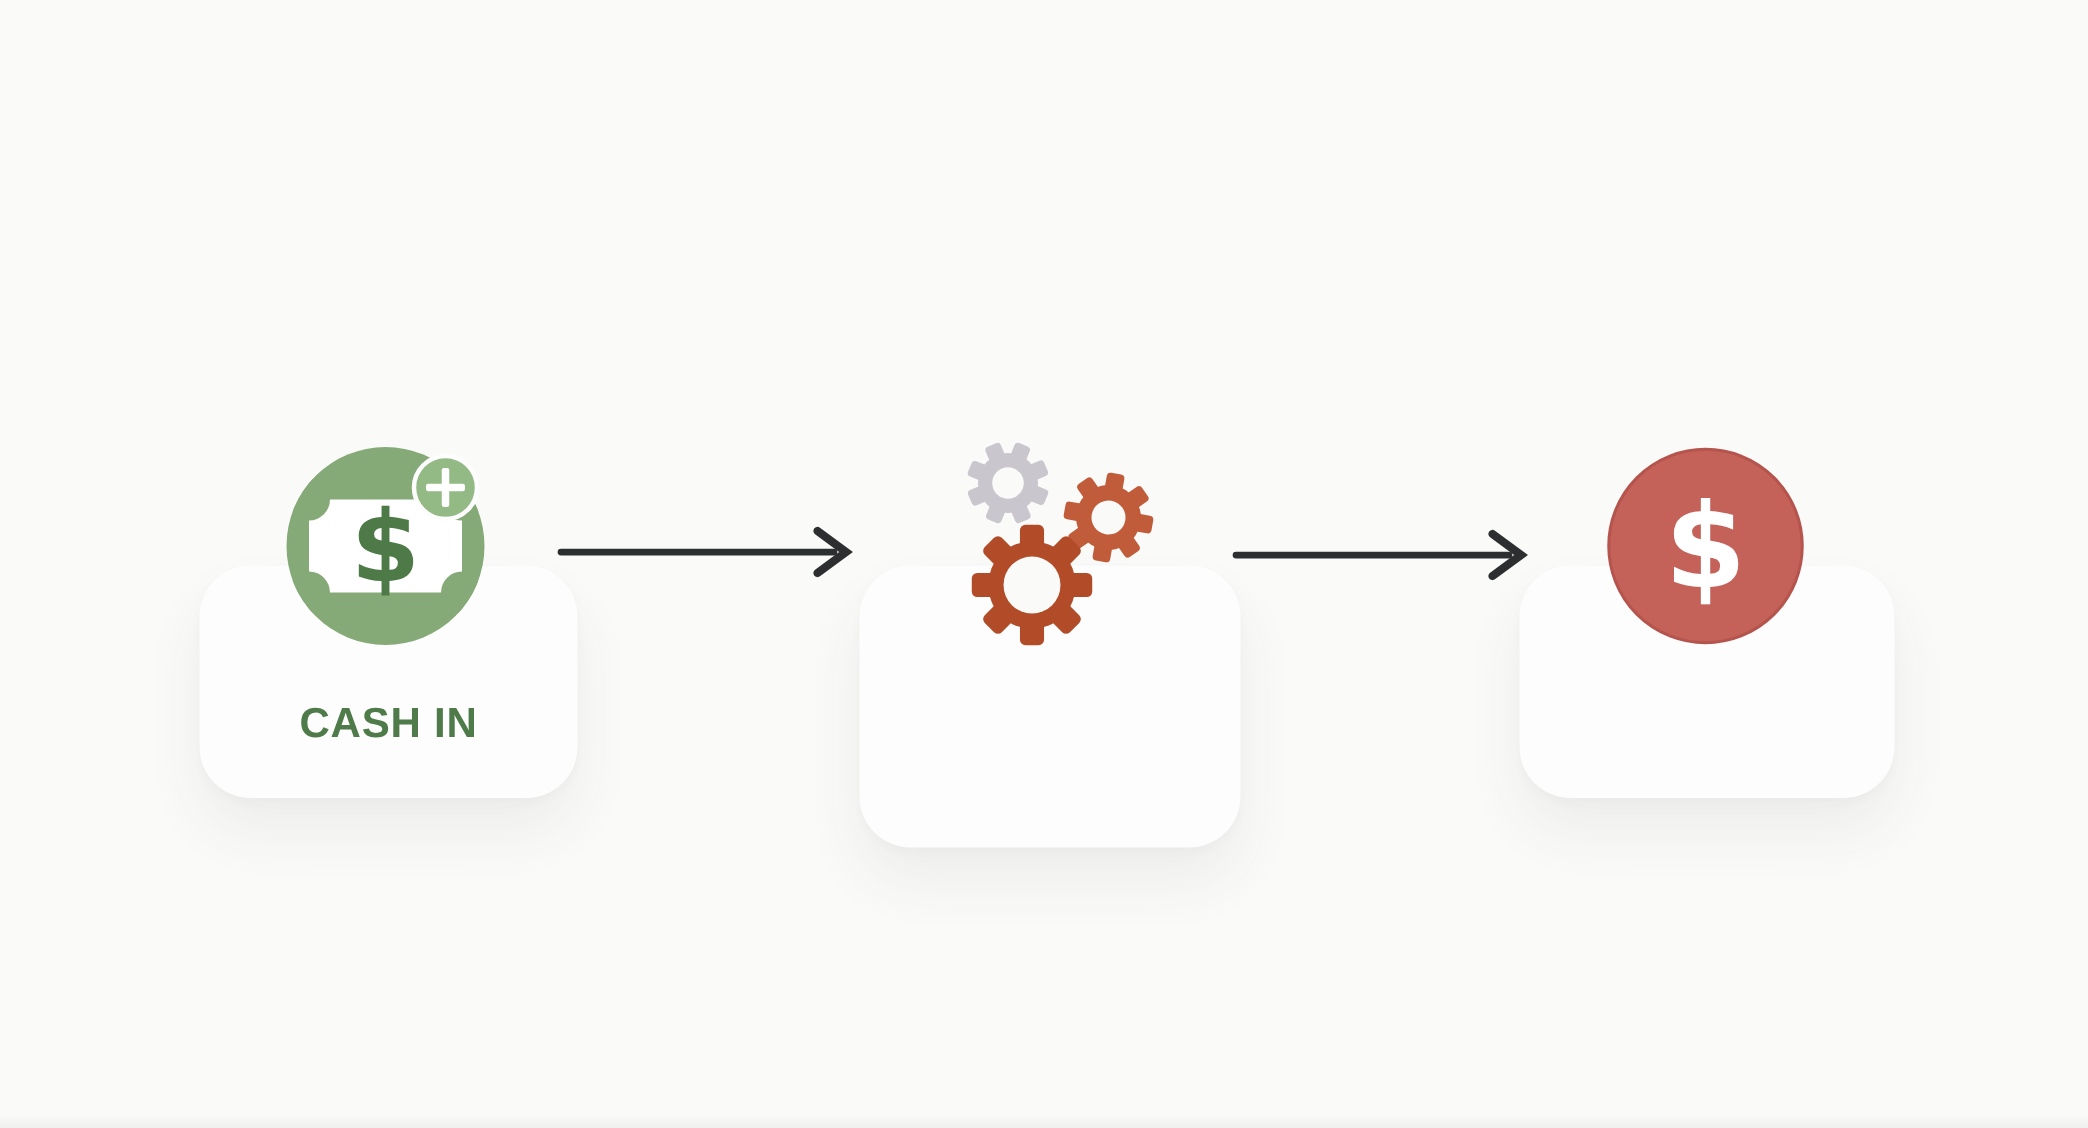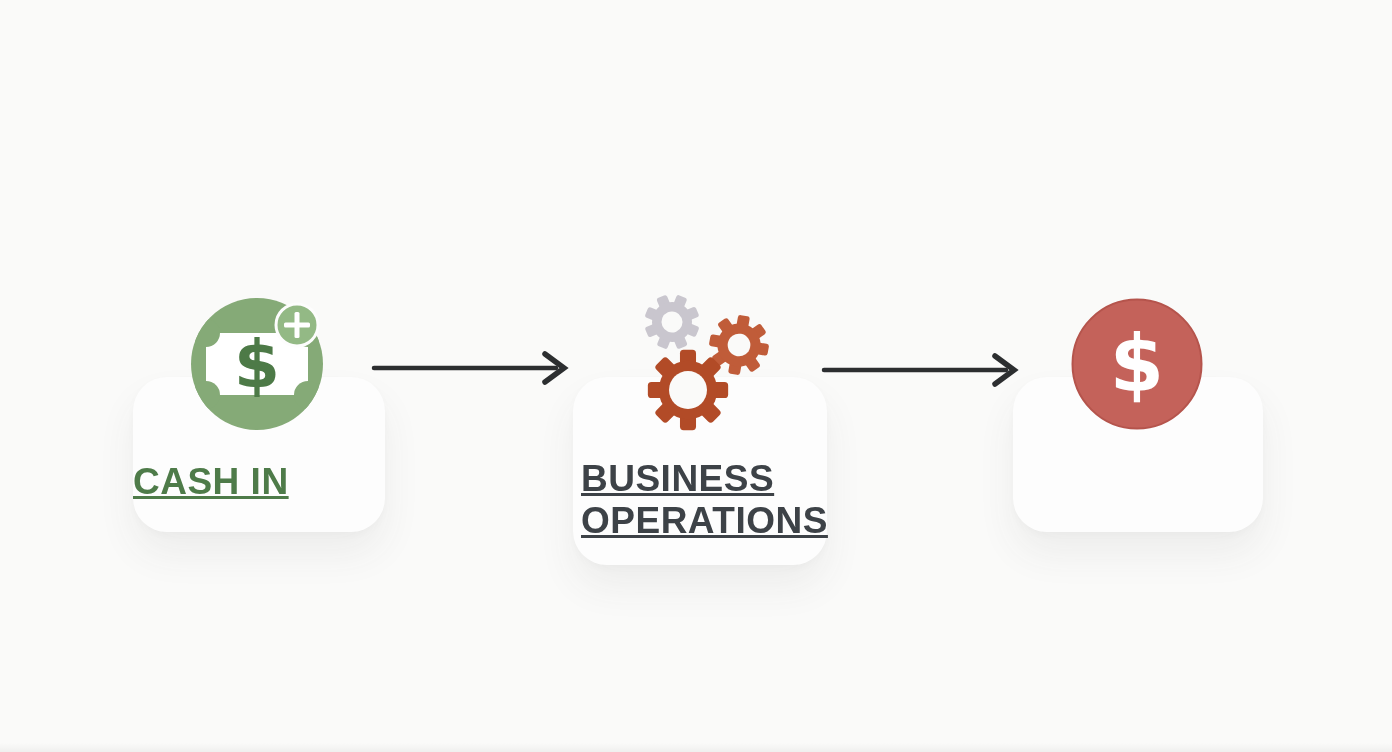--- a/index.html
+++ b/index.html
@@ -18,22 +18,22 @@
     font-size:58px;font-weight:700;letter-spacing:2px;color:var(--title-text);
   }
   .card{
     position:absolute;background:var(--card-bg);border-radius:34px;
     box-shadow:0 22px 38px rgba(70,70,70,.07), 0 3px 8px rgba(0,0,0,.025);
   }
   .card-cash-in{left:133px;top:377px;width:252px;height:155px;}
   .card-business{left:573px;top:377px;width:254px;height:188px;}
   .card-cash-out{left:1013px;top:377px;width:250px;height:155px;}
   .node-label{
-    position:absolute;font-weight:700;font-size:37px;
-    letter-spacing:.5px;color:var(--dark-text);line-height:42px;text-decoration:underline;
+    position:absolute;text-align:center;font-weight:700;font-size:28px;
+    letter-spacing:.5px;color:var(--dark-text);line-height:42px;
   }
   .label-cash-in{left:133px;width:252px;top:461px;color:var(--cash-in-text);}
   .label-business{left:581px;width:238px;top:458px;}
   .label-cash-out{left:1013px;width:250px;top:461px;}
   .icon-svg{position:absolute;}
   .money-icon{left:189px;top:296px;}
   .gears-icon{left:628px;top:282px;}
   .dollar-icon{left:1070px;top:297px;}
   .arrow-svg{position:absolute;width:200px;height:40px;}
   .arrow-1{left:370px;top:348px;}
@@ -111,21 +111,20 @@
     </g>
     <g transform="translate(111,63) rotate(10) scale(1.08)" class="fill-gear-orange">
       <use href="#gear-shape"></use>
         <circle r="10.5" class="hole"></circle>
     </g>
     <g transform="translate(60,108) scale(1.46)" class="fill-gear-rust">
       <use href="#gear-shape"></use>
         <circle r="13" class="hole"></circle>
     </g>
   </svg>
-  <div class="node-label label-business">BUSINESS OPERATIONS</div>
 
   <svg class="arrow-svg arrow-2" viewBox="0 0 200 40">
     <line x1="4" y1="20" x2="186" y2="20" class="shaft"></line>
     <polyline points="175,6 194,20 175,34" class="head"></polyline>
   </svg>
 
   <div class="card card-cash-out"></div>
   <svg class="icon-svg dollar-icon" width="134" height="134" viewBox="0 0 134 134">
     <circle cx="67" cy="67" r="64.5" class="fill-red-circle"></circle>
     <text x="67" y="94" font-size="78" class="dollar-text fill-white">$</text>

